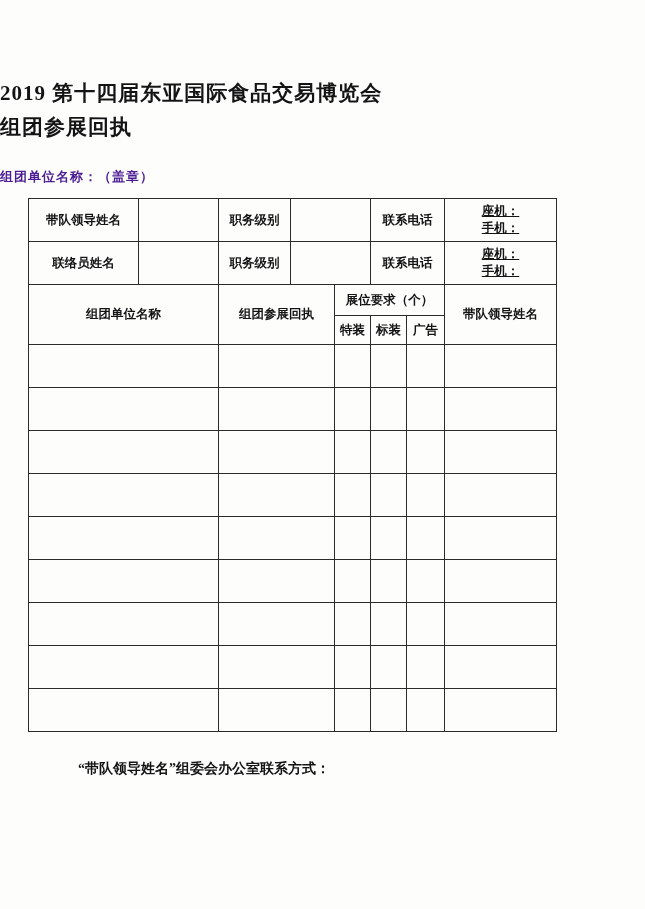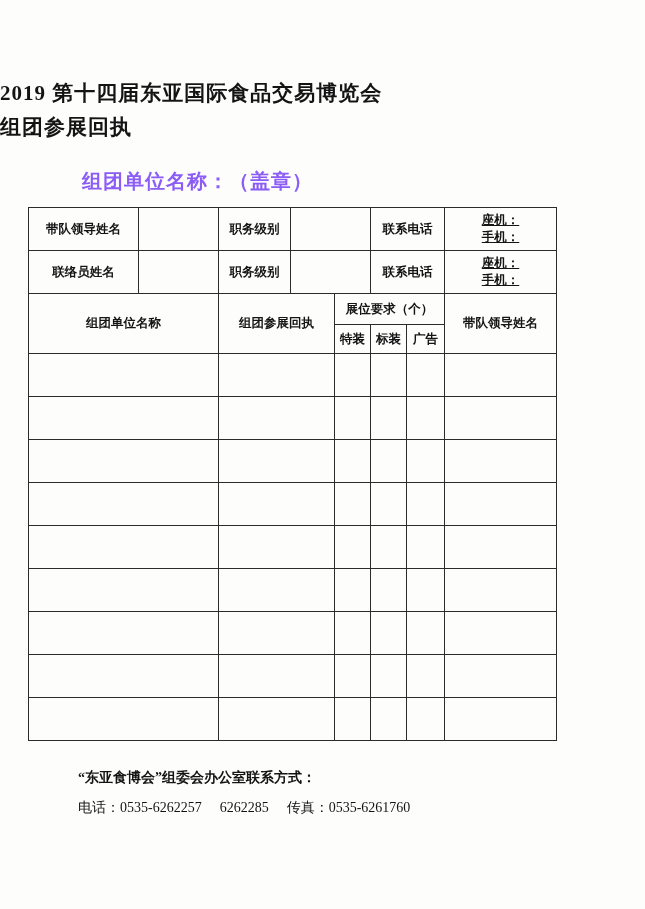--- a/index.html
+++ b/index.html
@@ -30,25 +30,24 @@
     font-size: 21px;
     letter-spacing: 1px;
     color: #141414;
     line-height: 30px;
   }
   .title-line.second {
     margin-top: 4px;
   }
   .org-line {
     margin-top: 26px;
-    margin-left: 82px;
-    font-size: 20px;
+    font-size: 13px;
     font-weight: bold;
     letter-spacing: 1px;
-    color: #8b5cf6;
+    color: #4c1d95;
   }
   table.form {
     margin-top: 12px;
     margin-left: 28px;
     border-collapse: collapse;
     width: 528px;
     table-layout: fixed;
   }
   table.form td {
     border: 1px solid #2b2b2b;
@@ -216,19 +215,16 @@
       <td colspan="2" class="blank"></td>
       <td class="blank"></td>
       <td class="blank"></td>
       <td class="blank"></td>
       <td class="blank"></td>
     </tr>
   </tbody>
     </table>
 
   <div class="footer">
-    <div>“东亚食博会”组委会办公室联系方式：</div>
-    <div class="line2">
-      <span>电话：</span><span>0535-6262257</span><span class="gap"></span><span>6262285</span><span class="gap"></span><span>传真：</span><span>0535-6261760</span>
-    </div>
+    <div>“带队领导姓名”组委会办公室联系方式：</div>
   </div>
 
 </div>
 
 </body></html>

